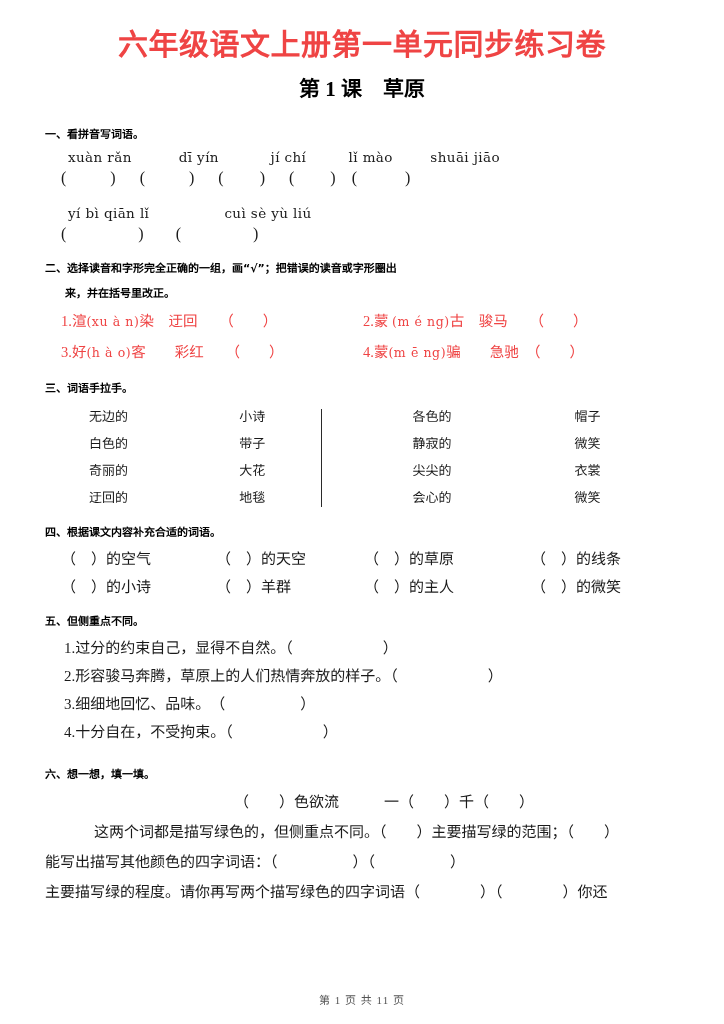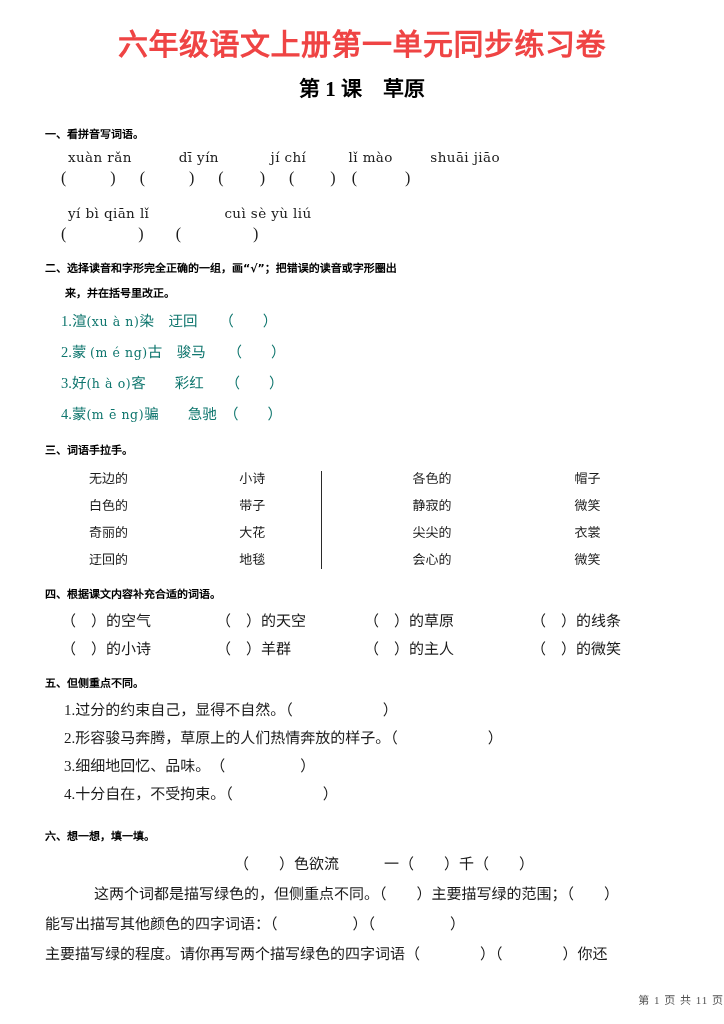--- a/index.html
+++ b/index.html
@@ -92,23 +92,22 @@
   }
   .pinyin-row.r2 { padding-left: 34px; margin-top: 14px; }
   .bracket-row.r2 { padding-left: 27px; }
 
   
   .opt-grid {
     display: flex;
     padding-left: 27px;
     font-size: 14.5px;
     line-height: 30px;
-    color: #0f766e;
-    white-space: pre;
-    flex-direction: column;
+    color: #ef4444;
+    white-space: pre;
   }
   .opt-grid .col { }
   .opt-grid .col.left { width: 302px; flex: none; }
   .opt-grid .col.right { flex: 1; }
   .py-sm {
     font-family: "DejaVu Serif", "Liberation Serif", serif;
     font-size: 12.5px;
     letter-spacing: 0.6px;
   }
 
@@ -176,21 +175,21 @@
     padding-left: 11px;
   }
   .s6-body.indent { padding-left: 60px; }
 
   
   .footer {
     position: absolute;
     left: 0;
     right: 0;
     bottom: 17px;
-    text-align: right;
+    text-align: center;
     font-size: 11px;
     letter-spacing: 1px;
     color: #555;
     font-family: "Liberation Serif", "DejaVu Serif", serif;
   }
 </style>
 </head>
 <body>
 
 <div class="page">

